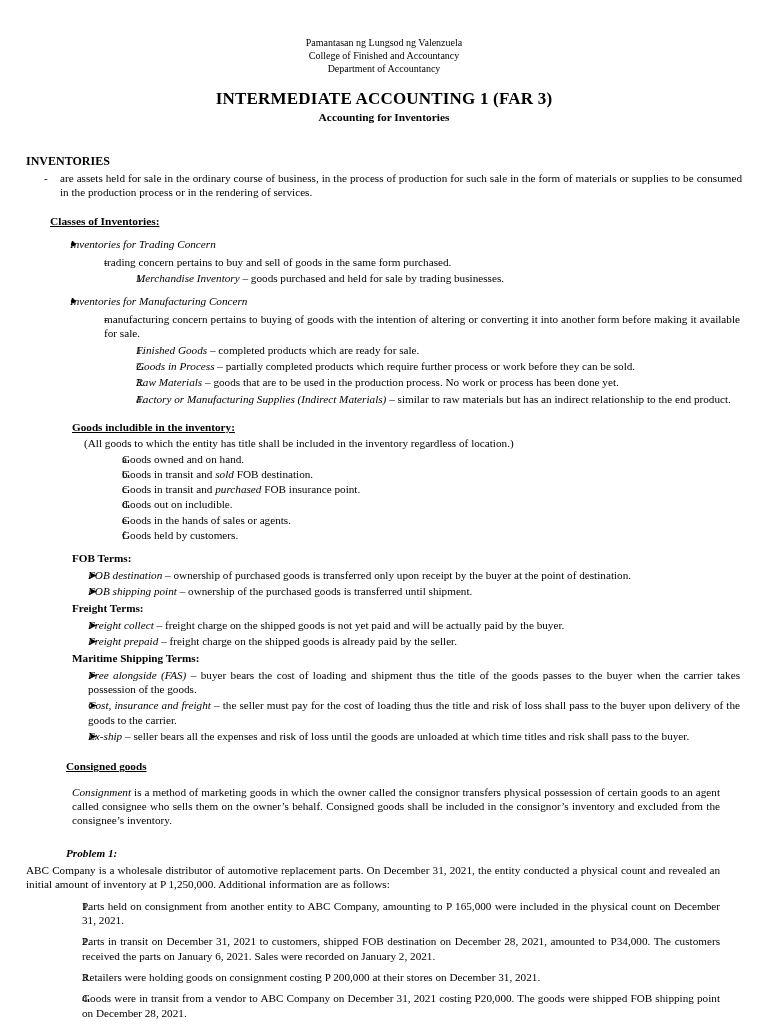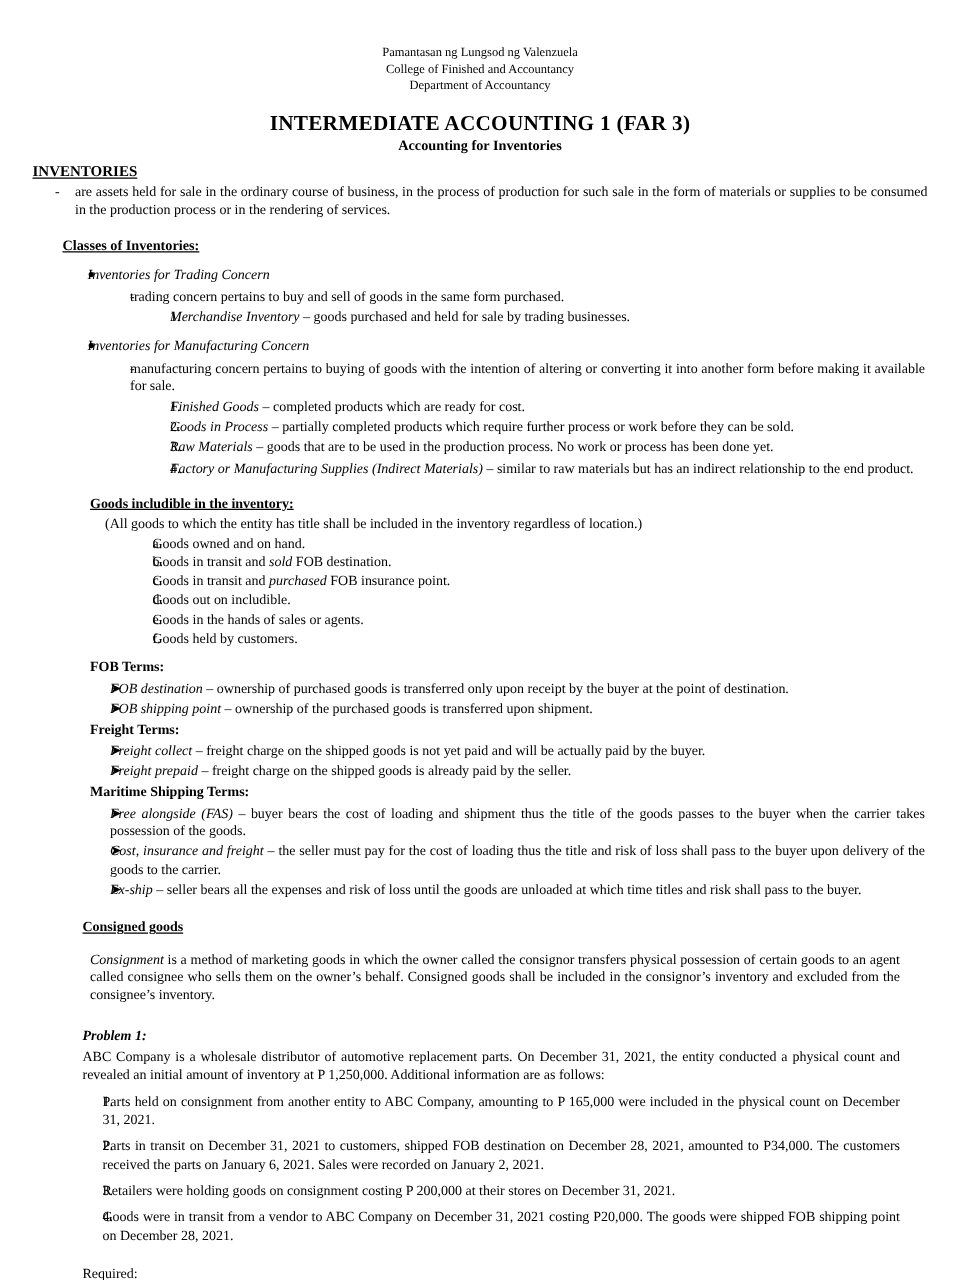--- a/index.html
+++ b/index.html
@@ -30,23 +30,22 @@
   .title-block {
     text-align: center;
     margin-top: 12px;
     line-height: 1.34;
   }
   .title-main { font-weight: bold; font-size: 17px; letter-spacing: 0.2px; }
   .title-sub { font-weight: bold; font-size: 11.4px; }
 
   .sec-head {
     font-weight: bold;
-    text-decoration: underline;
     font-size: 12px;
-    margin-top: 4px;
+    margin-top: 28px;
   }
   .sec-head-sm {
     font-weight: bold;
     text-decoration: underline;
     font-size: 11.4px;
   }
 
   
   .dash-row {
     display: flex;
@@ -154,21 +153,20 @@
     text-indent: 0;
   }
   .problem-head {
     font-weight: bold;
     font-style: italic;
     margin-top: 18px;
     margin-left: 40px;
   }
   .problem-para {
     margin-top: 3px;
-    margin-left: 40px;
     margin-right: 22px;
     text-align: justify;
   }
   .pnum-row {
     display: flex;
     margin-top: 7px;
   }
   .pnum-mark {
     width: 30px;
     flex: 0 0 30px;
@@ -220,21 +218,21 @@
     <div class="bullet-mark">●</div>
     <div class="bullet-body">Inventories for Manufacturing Concern</div>
   </div>
   <div class="sub-dash-row">
     <div class="sub-dash-mark">-</div>
     <div class="sub-dash-body">manufacturing concern pertains to buying of goods with the intention of altering or converting it into another form before making it available for sale.</div>
   </div>
 
   <div class="num-row">
     <div class="num-mark">1.</div>
-    <div class="num-body"><span class="it">Finished Goods</span><span> – completed products which are ready for cost.</span></div>
+    <div class="num-body"><span class="it">Finished Goods</span><span> – completed products which are ready for sale.</span></div>
   </div>
   <div class="num-row">
     <div class="num-mark">2.</div>
     <div class="num-body"><span class="it">Goods in Process</span><span> – partially completed products which require further process or work before they can be sold.</span></div>
   </div>
   <div class="num-row">
     <div class="num-mark">3.</div>
     <div class="num-body"><span class="it">Raw Materials</span><span> – goods that are to be used in the production process. No work or process has been done yet.</span></div>
   </div>
   <div class="num-row">
@@ -270,21 +268,21 @@
     <div class="alpha-body"><span>Goods held by customers.</span><span class="it"></span><span></span></div>
   </div>
 
   <div class="term-head">FOB Terms:</div>
   <div class="arrow-row">
     <div class="arrow-mark">➤</div>
     <div class="arrow-body"><span class="it">FOB destination</span><span> – ownership of purchased goods is transferred only upon receipt by the buyer at the point of destination.</span></div>
   </div>
   <div class="arrow-row">
     <div class="arrow-mark">➤</div>
-    <div class="arrow-body"><span class="it">FOB shipping point</span><span> – ownership of the purchased goods is transferred upon shipment.</span></div>
+    <div class="arrow-body"><span class="it">FOB shipping point</span><span> – ownership of the purchased goods is transferred until shipment.</span></div>
   </div>
 
   <div class="term-head" style="margin-top:3px;">Freight Terms:</div>
   <div class="arrow-row">
     <div class="arrow-mark">➤</div>
     <div class="arrow-body"><span class="it">Freight collect</span><span> – freight charge on the shipped goods is not yet paid and will be actually paid by the buyer.</span></div>
   </div>
   <div class="arrow-row">
     <div class="arrow-mark">➤</div>
     <div class="arrow-body"><span class="it">Freight prepaid</span><span> – freight charge on the shipped goods is already paid by the seller.</span></div>

